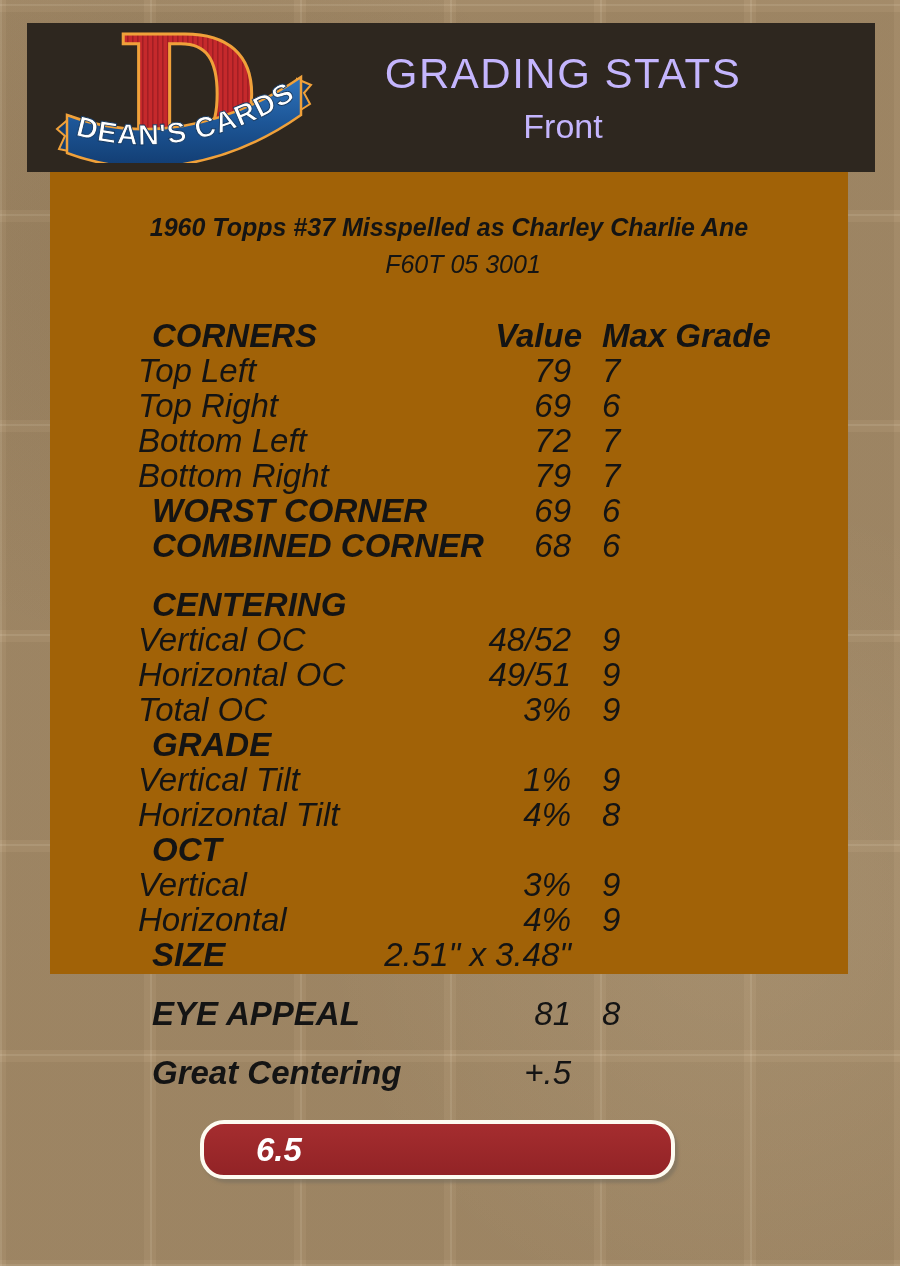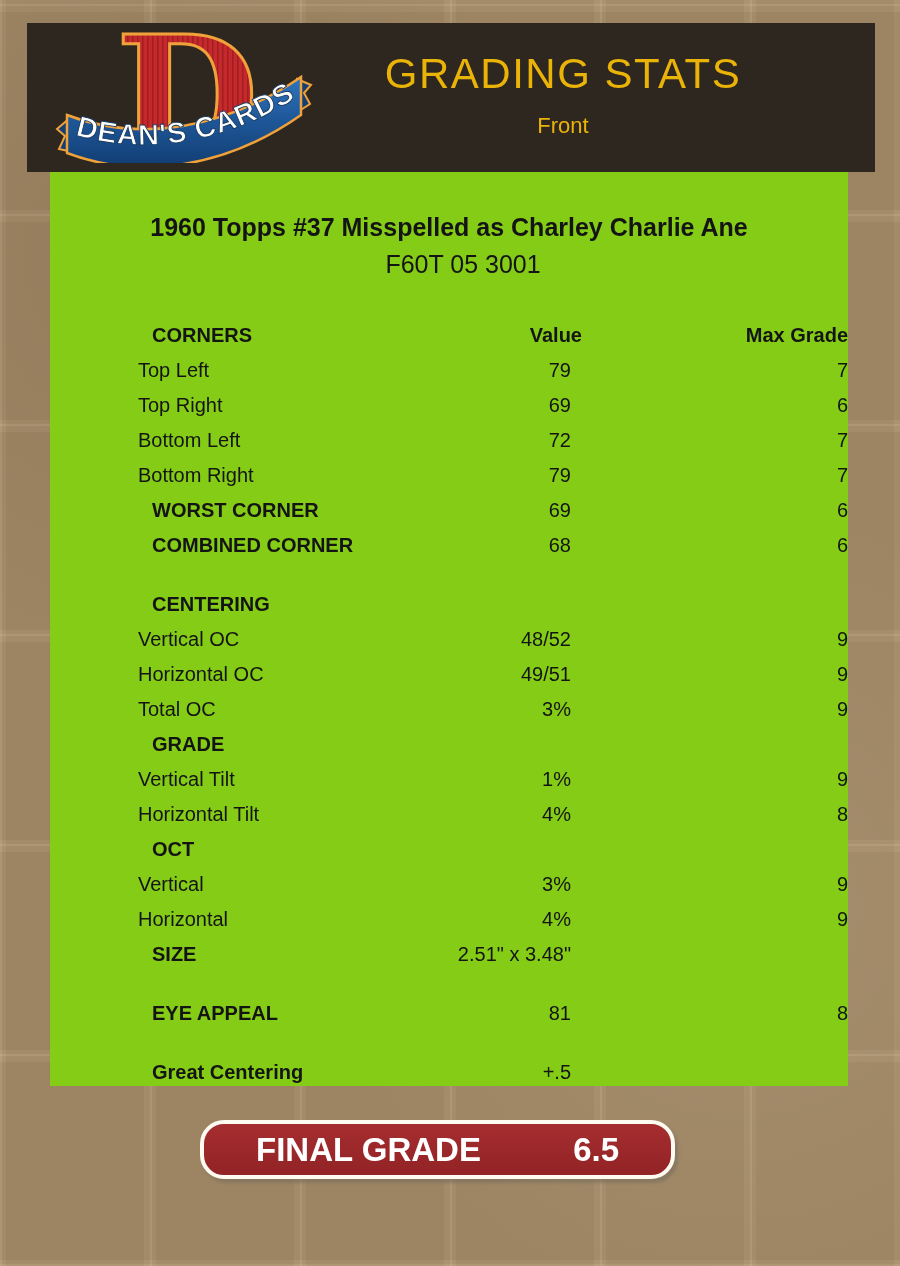--- a/index.html
+++ b/index.html
@@ -16,39 +16,39 @@
       repeating-linear-gradient(90deg, transparent 0 6px, rgba(114,92,60,0.13) 6px 144px, transparent 144px 150px);
   }
   .topbar{
     position:absolute;left:27px;top:23px;width:848px;height:149px;
     background:#2e271f;
   }
   .logo{position:absolute;left:28px;top:0px;width:258px;height:149px;cursor:pointer;}
   .titles{
     position:absolute;left:286px;right:0;top:0;bottom:0;
     display:flex;flex-direction:column;align-items:center;justify-content:center;
-    padding-right:62px;color:#eab308;
+    padding-right:62px;color:#c4b5fd;
   }
   .main-title{font-size:42px;letter-spacing:1.5px;line-height:46px;}
-  .sub-title{font-size:22px;margin-top:11px;line-height:36px;}
+  .sub-title{font-size:34px;margin-top:11px;line-height:36px;}
   .sheet{
-    position:absolute;left:50px;top:172px;width:798px;height:914px;
-    background:#84cc16;color:#141414;
+    position:absolute;left:50px;top:172px;width:798px;height:802px;
+    background:#a16207;color:#141414;font-style:italic;
   }
   .card-title{margin:40px 0 0 0;font-size:25px;font-weight:bold;text-align:center;line-height:30px;}
   .card-code{margin-top:7px;font-size:25px;text-align:center;line-height:30px;padding-left:28px;}
   .stats{margin-top:39px;}
-  .row{display:grid;grid-template-columns:331px 190px 277px;height:35px;line-height:35px;font-size:20px;}
+  .row{display:grid;grid-template-columns:331px 190px 277px;height:35px;line-height:35px;font-size:33px;}
   .row.gap-before{margin-top:24px;}
   .cell{white-space:nowrap;}
   .cell.label{padding-left:102px;}
   .cell.label.indent{padding-left:88px;}
   .cell.bold{font-weight:bold;}
   .cell.value{text-align:right;}
-  .cell.max{text-align:right;padding-left:31px;}
+  .cell.max{text-align:left;padding-left:31px;}
   .row.cols-header .cell{font-weight:bold;}
   .row.cols-header .cell.value{transform:translateX(11px);}
   .final-grade{
     box-sizing:border-box;
     margin:30px 0 0 150px;width:475px;height:59px;
     background:linear-gradient(#a52d2f,#922326);
     border:4px solid #fdfbf1;border-radius:24px;
     box-shadow:3px 4px 3px rgba(125,114,96,0.65);
     display:flex;align-items:center;justify-content:space-between;
     padding:0 52px;color:#ffffff;font-size:33px;font-weight:bold;
@@ -186,16 +186,15 @@
     <div class="cell value">81</div>
     <div class="cell max">8</div>
   </div>
       <div class="row gap-before">
     <div class="cell label bold">Great Centering</div>
     <div class="cell value">+.5</div>
     <div class="cell max"></div>
   </div>
     </div>
   <div class="final-grade">
-    <span>FINAL GRADE</span>
     <span>6.5</span>
   </div>
 </main>
 
 </body></html>

